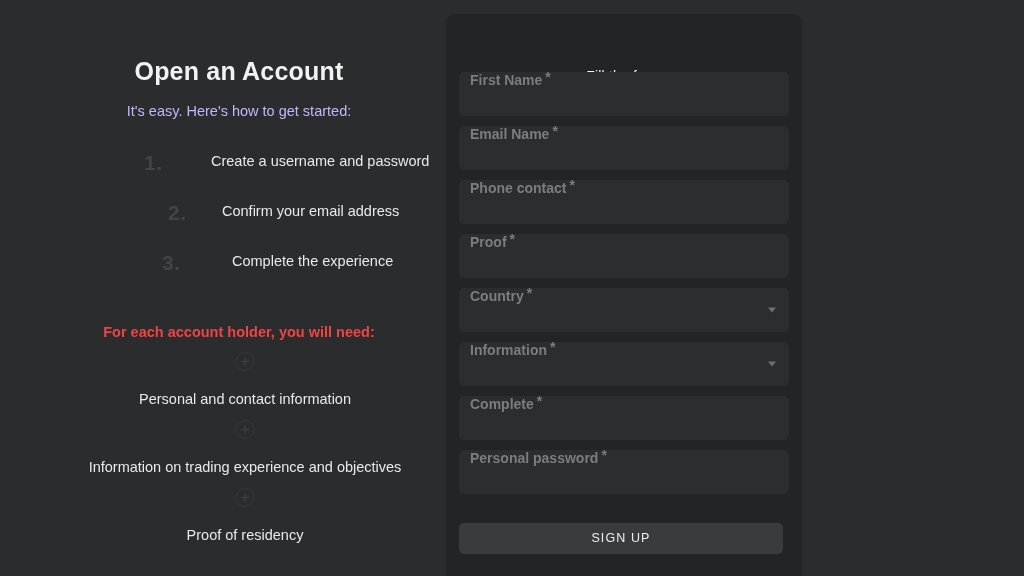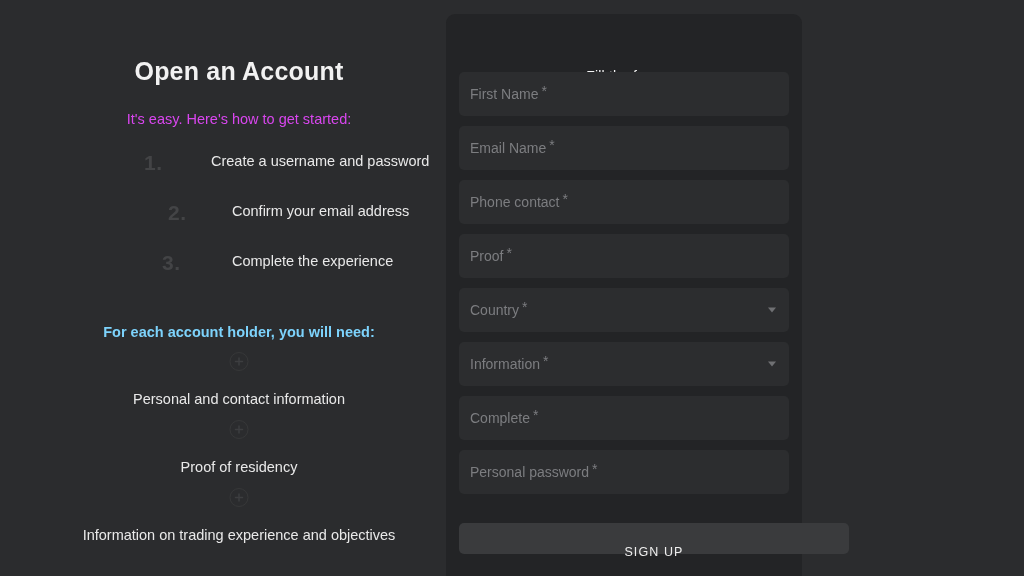--- a/index.html
+++ b/index.html
@@ -42,24 +42,24 @@
     text-align: center;
     color: #f2f2f2;
     font-size: 25px;
     font-weight: bold;
     letter-spacing: 0.2px;
   }
 
   .intro-line {
     position: absolute;
     left: 0;
-    top: 111px;
-    width: 446px;
-    text-align: center;
-    color: #d946ef;
+    top: 103px;
+    width: 446px;
+    text-align: center;
+    color: #c4b5fd;
     font-size: 14.5px;
     font-weight: normal;
   }
 
   .steps {
     position: absolute;
     left: 0;
     top: 148px;
     width: 446px;
   }
@@ -83,38 +83,38 @@
     top: 5px;
     color: #e9e9e9;
     font-size: 14.5px;
     white-space: nowrap;
   }
 
   
   .step-row:nth-child(1) .step-num { left: 128px; }
   .step-row:nth-child(1) .step-text { left: 195px; }
   .step-row:nth-child(2) .step-num { left: 152px; }
-  .step-row:nth-child(2) .step-text { left: 216px; }
+  .step-row:nth-child(2) .step-text { left: 206px; }
   .step-row:nth-child(3) .step-num { left: 146px; }
   .step-row:nth-child(3) .step-text { left: 216px; }
 
   .needs-heading {
     position: absolute;
     left: 0;
     top: 324px;
     width: 446px;
     text-align: center;
-    color: #7dd3fc;
+    color: #ef4444;
     font-size: 14.5px;
     font-weight: bold;
   }
 
   .needs-list {
     position: absolute;
-    left: 0;
+    left: 6px;
     top: 352px;
     width: 446px;
   }
 
   .need-row {
     position: relative;
     width: 446px;
     height: 68px;
   }
 
@@ -186,24 +186,24 @@
     margin-bottom: 10px;
     box-sizing: border-box;
   }
 
   .field-label {
     position: absolute;
     left: 11px;
     top: 0;
     height: 44px;
     display: flex;
-    align-items: center;
     color: #7c7d80;
     font-size: 14px;
     white-space: nowrap;
+    font-weight: bold;
   }
 
   .req-star {
     color: #7c7d80;
     font-size: 14px;
     margin-left: 3px;
     position: relative;
     top: -3px;
   }
 
@@ -216,34 +216,34 @@
     height: 0;
     border-left: 4.5px solid transparent;
     border-right: 4.5px solid transparent;
     border-top: 5px solid #6f7073;
   }
 
   .signup-btn {
     position: absolute;
     left: 13px;
     top: 509px;
-    width: 390px;
+    width: 324px;
     height: 31px;
     background: #3a3b3d;
     border: none;
     border-radius: 5px;
     color: #eeeeee;
     font-family: "Liberation Sans", sans-serif;
     font-size: 12.5px;
     font-weight: normal;
     letter-spacing: 1.1px;
     cursor: pointer;
     text-align: center;
     line-height: 31px;
-    padding: 14px;
+    padding: 0;
   }
 
   .copyright {
     position: absolute;
     left: 0;
     top: 561px;
     width: 356px;
     text-align: center;
     color: #d8d8d8;
     font-size: 11px;
@@ -288,30 +288,30 @@
         </span>
         <span class="need-text">Personal and contact information</span>
       </div>
       <div class="need-row">
         <span class="need-icon">
           <svg width="11" height="11" viewBox="0 0 11 11" aria-hidden="true">
             <line x1="5.5" y1="2" x2="5.5" y2="9" stroke="#3d3e40" stroke-width="1.5" stroke-linecap="round"></line>
             <line x1="2" y1="5.5" x2="9" y2="5.5" stroke="#3d3e40" stroke-width="1.5" stroke-linecap="round"></line>
           </svg>
         </span>
-        <span class="need-text">Proof of residency</span>
+        <span class="need-text">Information on trading experience and objectives</span>
       </div>
       <div class="need-row">
         <span class="need-icon">
           <svg width="11" height="11" viewBox="0 0 11 11" aria-hidden="true">
             <line x1="5.5" y1="2" x2="5.5" y2="9" stroke="#3d3e40" stroke-width="1.5" stroke-linecap="round"></line>
             <line x1="2" y1="5.5" x2="9" y2="5.5" stroke="#3d3e40" stroke-width="1.5" stroke-linecap="round"></line>
           </svg>
         </span>
-        <span class="need-text">Information on trading experience and objectives</span>
+        <span class="need-text">Proof of residency</span>
       </div>
     </div>
 
   </div>
 
   <div id="form-panel">
 
     <div class="form-title">Fill the form</div>
 
     <div class="fields">

